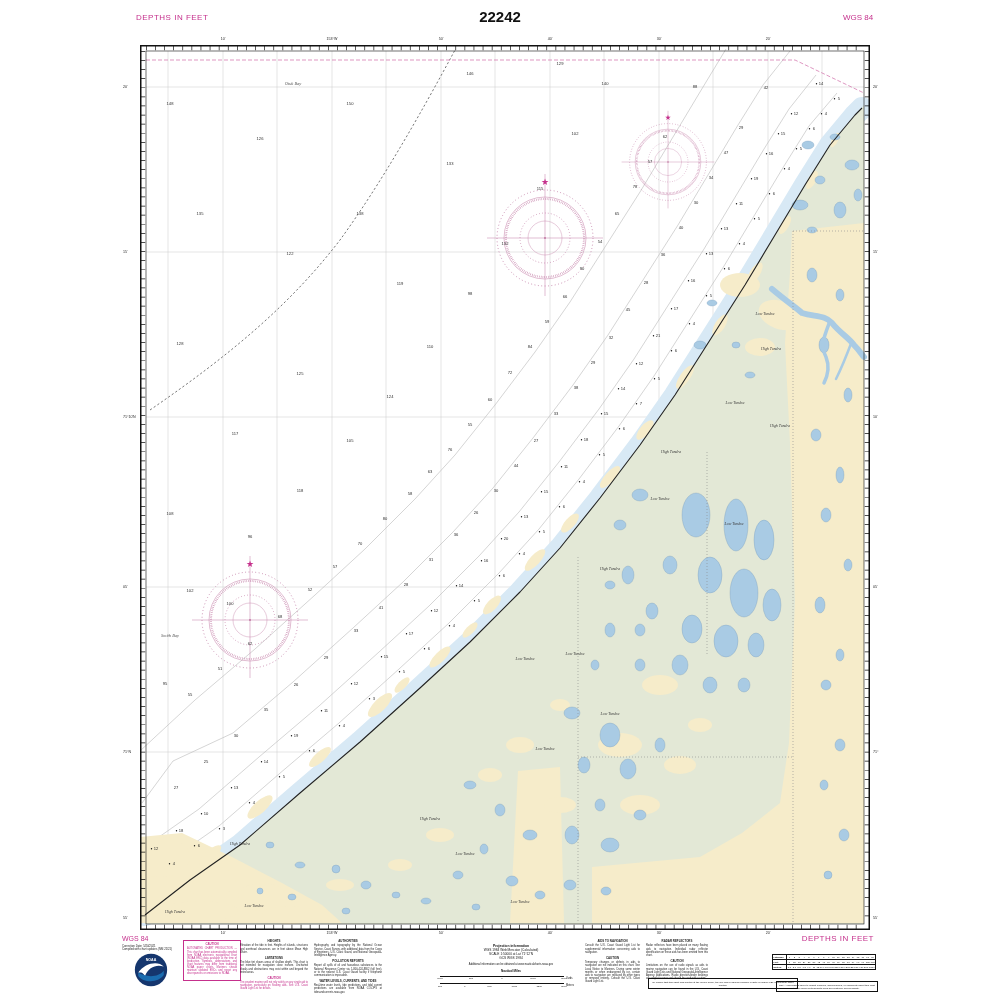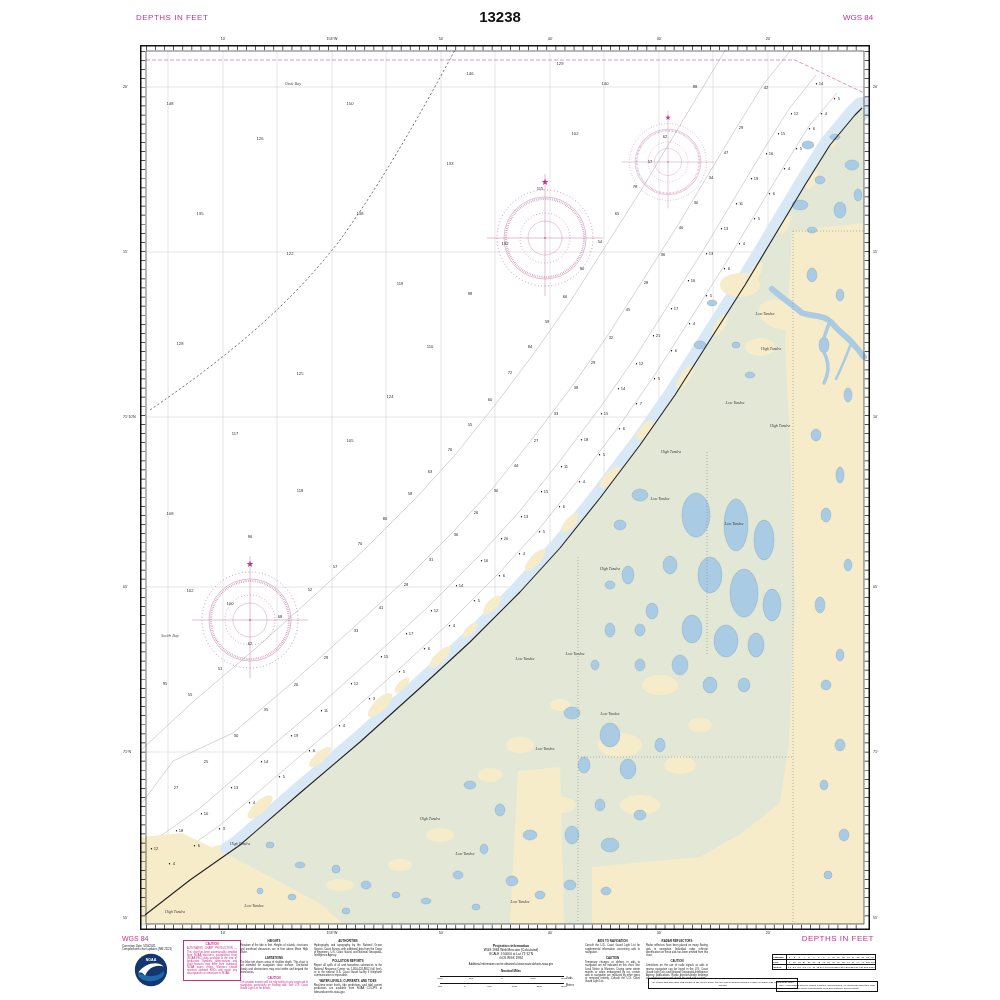--- a/index.html
+++ b/index.html
@@ -41,21 +41,21 @@
   .convrow:first-child{border-top:none;}
   .convrow .rl{width:12px;border-right:.4px solid #111;padding:.5px;font-weight:bold;}
   .convrow .cv{flex:1;text-align:center;padding:.5px 0;}
   .assistbox{position:absolute;left:776px;top:981px;width:96px;border:.7px solid #111;font-size:2.4px;color:#111;padding:1.5px 2px;text-align:justify;line-height:1.25;}
 </style>
 </head>
 <body>
 
 <div class="page" style="--magenta: #c5308c; --rose: #c27ba5; --land: #e3e8d6; --sand: #f6ecca; --lake: #a9cbe4; --shallow: #d8e9f5; --contour: #b9b9b9;">
   <div class="t-magenta depths-tl">DEPTHS IN FEET</div>
-  <div class="chart-number">13238</div>
+  <div class="chart-number">22242</div>
   <div class="t-magenta wgs-tr">WGS 84</div>
 
   <div class="map">
     <svg id="chart-svg" viewBox="0 0 730 885" width="730" height="885">
       <defs>
         <path id="coastpath" d="M5,870 L50,835 L100,800 L160,748 L220,697 L280,643 L330,597 L380,547 L420,503 L460,453 L500,400 L535,350 L570,295 L605,240 L635,190 L665,140 L690,100 L715,70 L722,63"></path>
         <g id="rose">
           <line x1="0" y1="-64" x2="0" y2="58" stroke="var(--rose)" stroke-width="0.5"></line>
           <line x1="-58" y1="0" x2="58" y2="0" stroke="var(--rose)" stroke-width="0.5"></line>
           <circle r="48" fill="none" stroke="var(--rose)" stroke-width="1" stroke-dasharray="0.8,2.6"></circle>

